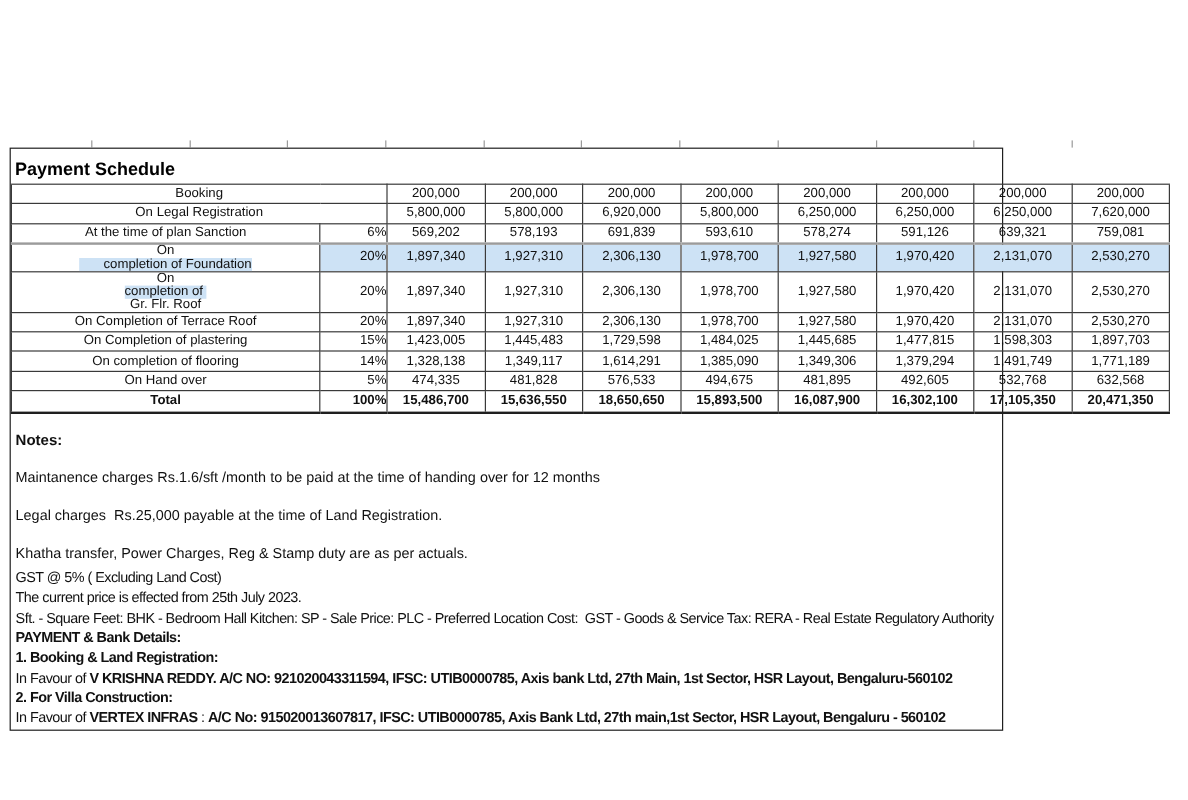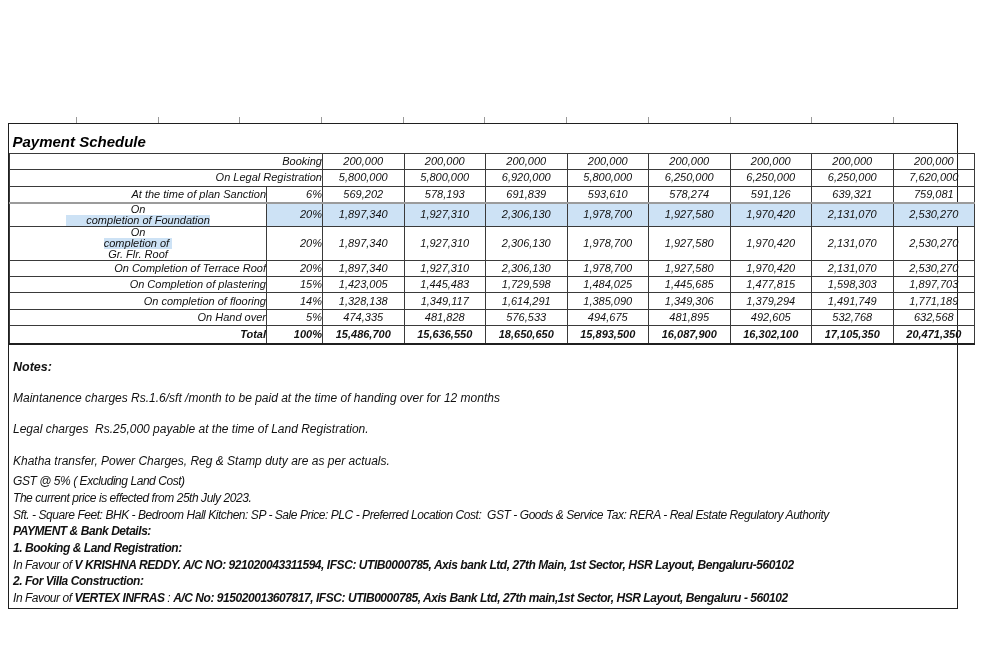--- a/index.html
+++ b/index.html
@@ -1,24 +1,24 @@
 <!DOCTYPE html>
 <html><head>
 <meta charset="utf-8">
 <style>
   html,body{margin:0;padding:0;width:990px;height:667px;background:#ffffff;overflow:hidden;
     font-family:"Liberation Sans",sans-serif;-webkit-font-smoothing:antialiased;}
   .stage{position:relative;width:990px;height:667px;}
   .stub{position:absolute;top:117px;width:1px;height:6px;background:#9a9a9a;}
-  .box{position:absolute;left:8px;top:123px;width:950px;border:1.5px solid #1f1f1f;background:#fff;box-sizing:border-box;font-style:italic;}
+  .box{position:absolute;left:8px;top:123px;width:828px;border:1.5px solid #1f1f1f;background:#fff;box-sizing:border-box;}
   table.sched{border-collapse:collapse;table-layout:fixed;width:100%;}
   table.sched td{border:1px solid #3a3a3a;font-size:11px;height:15.3px;padding:0;line-height:1;color:#111;overflow:hidden;white-space:nowrap;}
   tr.title-row td{border:none;border-bottom:1px solid #3a3a3a;height:29px;vertical-align:bottom;}
   .title-text{font-weight:bold;font-size:15px;padding:0 0 4px 3px;display:inline-block;color:#000;}
-  td.desc{text-align:right;padding-left:3px;}
+  td.desc{text-align:center;padding-left:3px;}
   td.pct{text-align:right;padding-right:3px;}
   td.num{text-align:center;}
   tr.foundation td{border-top:2.5px solid #9b9b9b;}
   td.selbg{background:#cde2f5;}
   .splitwrap{display:flex;align-items:center;height:100%;flex-direction:column;}
   .splitwrap span{white-space:pre;display:block;line-height:1;}
   .sp-prefix{padding-left:3px;}
   .sp-fill{flex:1;background:#cde2f5;padding-left:20px;}
   .sp-mid{background:#cde2f5;}
   tr.total td{font-weight:bold;border-bottom:2px solid #1f1f1f;height:16.5px;}

